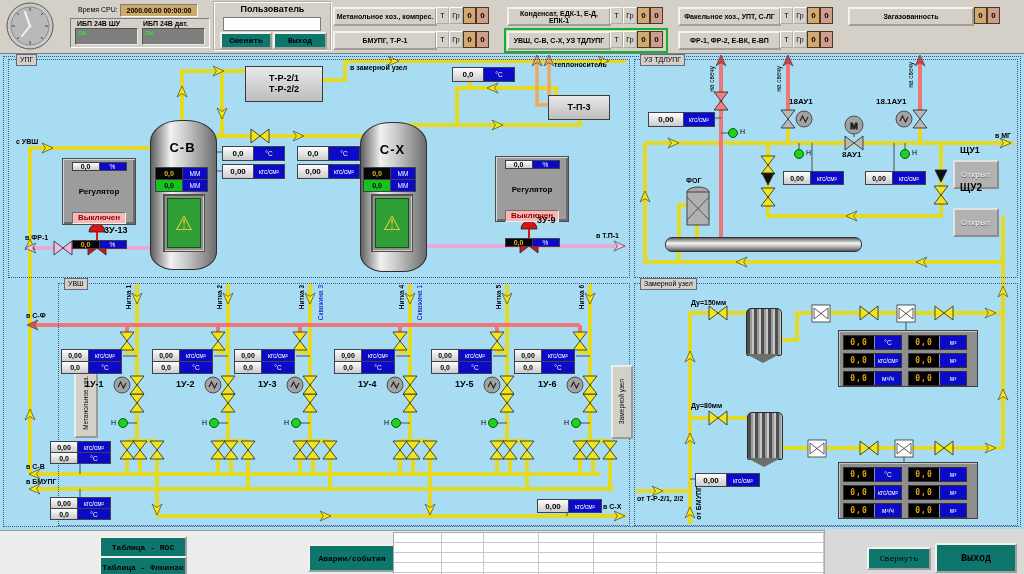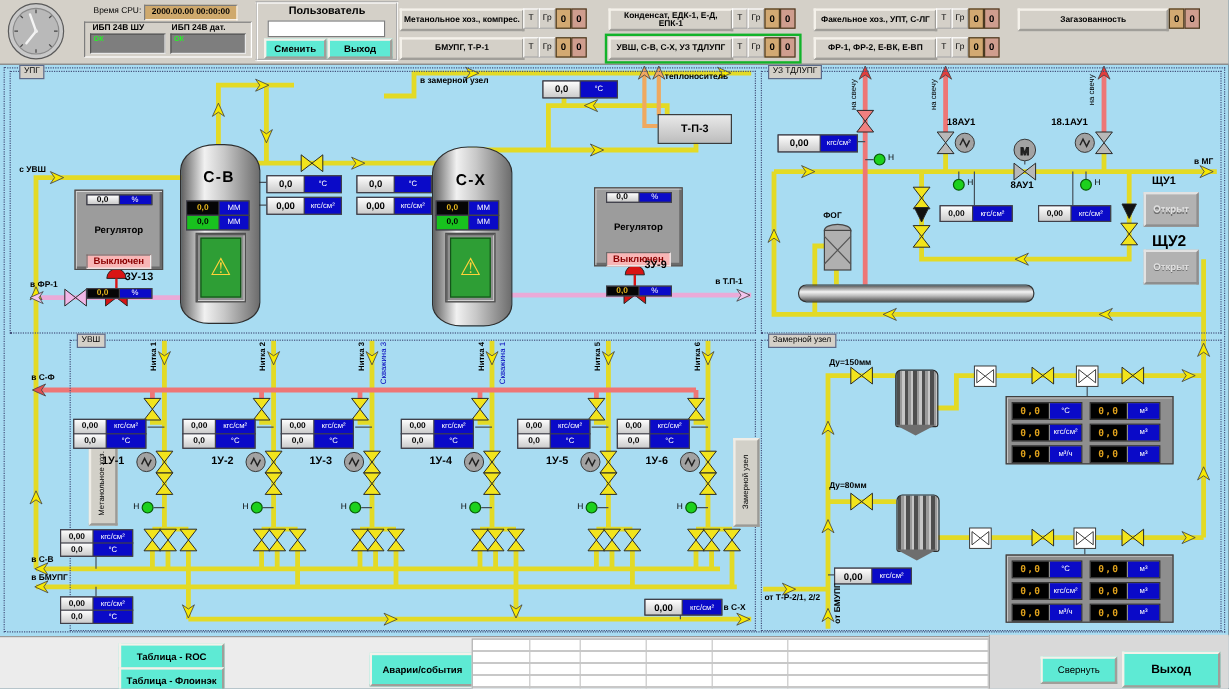--- a/index.html
+++ b/index.html
@@ -5,22 +5,22 @@
   html,body{margin:0;padding:0;background:#222;}
   #stage{position:relative;width:1024px;height:574px;background:#a8dcf2;overflow:hidden;
          font-family:"Liberation Sans",sans-serif;color:#000;}
   .a{position:absolute;}
   .lbl{font-size:7px;line-height:1.1;white-space:nowrap;}
   .b{font-weight:bold;}
   .vt{writing-mode:vertical-rl;transform:rotate(180deg);font-size:6.5px;white-space:nowrap;line-height:1;}
   
   .topbar{left:0;top:0;width:1024px;height:53px;background:#d4d0c8;border-bottom:1px solid #7e7e7e;}
   .sunken{border:1px solid;border-color:#7d7d7d #ffffff #ffffff #7d7d7d;}
-  .winbtn{background:#5eead4;border:2px outset #f4f1ea;font-weight:bold;font-size:8px;
-          display:flex;align-items:center;justify-content:center;cursor:default;}
+  .winbtn{background:#0f766e;border:2px outset #f4f1ea;font-weight:bold;font-size:8px;
+          display:flex;align-items:center;justify-content:center;cursor:default;font-family:Liberation Mono, monospace;}
   .gbtn{background:#d4d0c8;border:2px outset #f4f1ea;font-weight:bold;font-size:7px;
         display:flex;align-items:center;justify-content:center;text-align:center;line-height:1;}
   .tbox{background:#d4d0c8;border:1px outset #fff;font-size:7px;display:flex;align-items:center;justify-content:center;}
   .vbox{border:1px solid #4a3a20;font-weight:bold;font-size:8px;display:flex;align-items:center;justify-content:center;}
   .v1{background:#d2a972;} .v2{background:#cf9d8e;}
   .upsbox{background:#7e7e7e;border:1px solid;border-color:#555 #e8e8e8 #e8e8e8 #555;}
   .ok{color:#2aee2a;font-size:6px;font-weight:bold;position:absolute;left:2px;top:1px;}
   
   .panel{border:1px dotted #44517c;}
   .tab{background:#d4d0c8;border:1px solid #5a6a8a;font-size:7px;padding:0 3px;line-height:10px;}
@@ -410,20 +410,24 @@
   <div class="a panel" style="left:634px;top:283px;width:382px;height:241px;pointer-events:none"></div>
 
   <span class="a tab" style="left:16px;top:54px">УПГ</span>
   <span class="a tab" style="left:640px;top:54px">УЗ ТДЛУПГ</span>
   <span class="a tab" style="left:64px;top:278px">УВШ</span>
   <span class="a tab" style="left:640px;top:278px">Замерной узел</span>
 
   <span class="a lbl b" style="left:16px;top:138px">с УВШ</span>
   <span class="a lbl b" style="left:350px;top:64px">в замерной узел</span>
   <span class="a lbl b" style="left:554px;top:61px">теплоноситель</span>
+  <div class="a blk" style="left:245px;top:66px;width:76px;height:34px">
+    <span>Т-Р-2/1</span>
+    <span>Т-Р-2/2</span>
+  </div>
   <div class="a blk" style="left:548px;top:95px;width:60px;height:23px">
     <span>Т-П-3</span>
   </div>
   <div class="a ro" style="left:452px;top:67px;height:13px">
     <span class="rv">0,0</span>
     <span class="ru">°C</span>
   </div>
 
   <div class="a vessel" style="left:150px;top:120px;width:65px;height:148px"></div>
   <div class="a vlabel" style="left:150px;top:140px;width:65px">С-В</div>
@@ -519,21 +523,21 @@
   <div class="a ro" style="left:783px;top:171px;height:12px">
     <span class="rv w26">0,00</span>
     <span class="ru w30">кгс/см²</span>
     </div>
   <div class="a ro" style="left:865px;top:171px;height:12px">
     <span class="rv w26">0,00</span>
     <span class="ru w30">кгс/см²</span>
     </div>
   <span class="a lbl b" style="left:960px;top:146px;font-size:9px">ЩУ1</span>
   <div class="a schubtn" style="left:953px;top:160px;width:42px;height:25px">Открыт</div>
-  <span class="a lbl b" style="left:960px;top:194px;font-size:13px">ЩУ2</span>
+  <span class="a lbl b" style="left:960px;top:182px;font-size:10px">ЩУ2</span>
   <div class="a schubtn" style="left:953px;top:208px;width:42px;height:25px">Открыт</div>
   <span class="a lbl b" style="left:686px;top:177px">ФОГ</span>
   <div class="a cyl" style="left:665px;top:237px;width:195px;height:13px"></div>
 
   <span class="a lbl b" style="left:26px;top:312px">в С-Ф</span>
   <span class="a lbl b" style="left:26px;top:463px">в С-В</span>
   <span class="a lbl b" style="left:26px;top:478px">в БМУПГ</span>
   <span class="a lbl b" style="left:603px;top:503px">в С-Х</span>
   <div class="a metalbox" style="left:74px;top:368px;width:20px;height:66px">
     <span class="vt">Метанольное хоз.</span>

